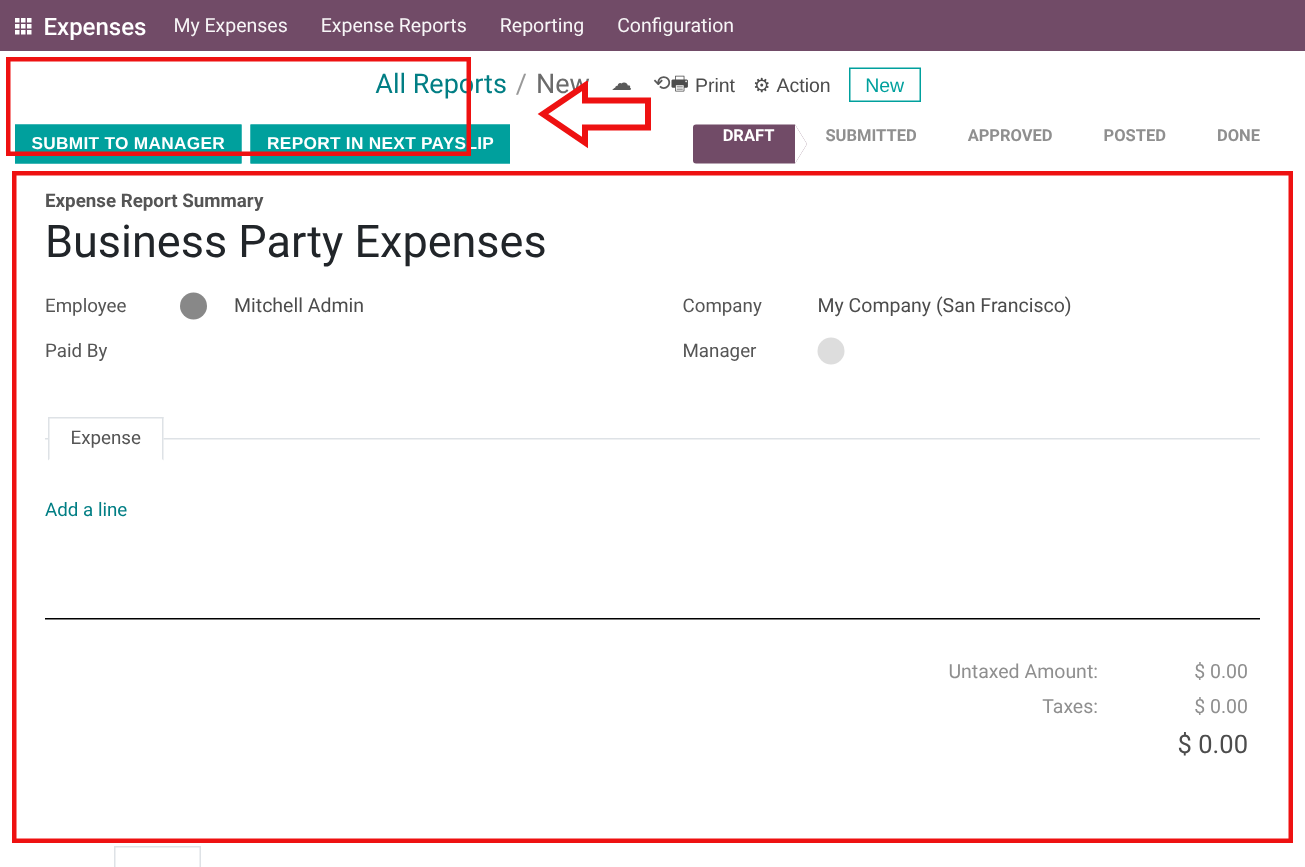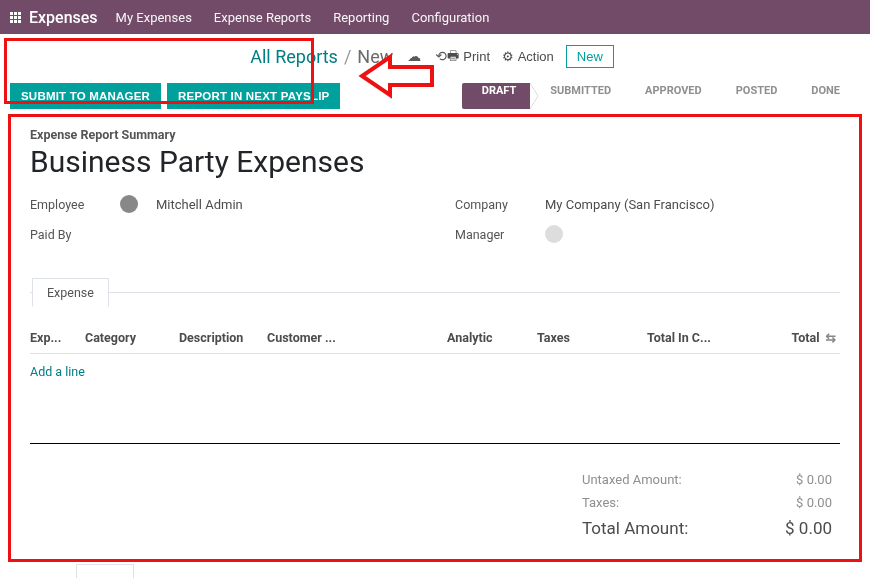--- a/index.html
+++ b/index.html
@@ -61,21 +61,21 @@
 .grid-head { display: flex; padding: 8px 0; border-bottom: 1px solid #dee2e6; font-size: 12.5px; font-weight: 700; color: #4c4c4c; }
 .gh { overflow: hidden; text-overflow: ellipsis; white-space: nowrap; padding-right: 10px; }
 .gh.exp { width: 55px; } .gh.cat { width: 94px; } .gh.desc { width: 88px; } .gh.cust { width: 180px; }
 .gh.anal { width: 90px; } .gh.tax { width: 110px; } .gh.tic { width: 100px; text-align: left; } .gh.tot { flex: 1; text-align: right; padding-right: 4px; }
 .filter-icon { margin-left: 6px; color: #888; }
 .add-line { color: #017E84; padding: 10px 0; font-size: 12.5px; cursor: pointer; }
 .grid-body { min-height: 90px; border-bottom: 1px solid #000000; }
 .totals { margin-top: 24px; }
 .total-row { display: flex; justify-content: flex-end; gap: 20px; font-size: 13px; color: #8f8f8f; padding: 4px 8px 4px 0; }
 .total-row.grand { font-size: 17px; color: #4c4c4c; }
-.total-row .lbl { width: 150px; text-align: left; }
+.total-row .lbl { width: 150px; text-align: right; }
 .total-row .val { width: 80px; text-align: right; }
 </style>
 </head>
 <body>
 
 <div class="nav">
   <div class="apps-icon">
       <span></span>
       <span></span>
       <span></span>
@@ -162,41 +162,30 @@
         </div>
     </div>
   </div>
 
   <div class="tabs">
     <div class="tab">Expense</div>
   </div>
 
   <div class="annot tab"></div>
 
-  <div class="grid-head">
-    <div class="gh exp">Exp...</div>
-    <div class="gh cat">Category</div>
-    <div class="gh desc">Description</div>
-    <div class="gh cust">Customer ...</div>
-    <div class="gh anal">Analytic</div>
-    <div class="gh tax">Taxes</div>
-    <div class="gh tic">Total In C...</div>
-    <div class="gh tot"><span>Total</span><span class="filter-icon">⇆</span></div>
-  </div>
   <div class="grid-body">
     <div class="add-line">Add a line</div>
   </div>
 
   <div class="totals">
     <div class="total-row">
         <span class="lbl">Untaxed Amount:</span>
         <span class="val">$ 0.00</span>
       </div>
     <div class="total-row">
         <span class="lbl">Taxes:</span>
         <span class="val">$ 0.00</span>
       </div>
     <div class="total-row grand">
-        <span class="lbl">Total Amount:</span>
         <span class="val">$ 0.00</span>
       </div>
   </div>
 </div>
 
 </body></html>

